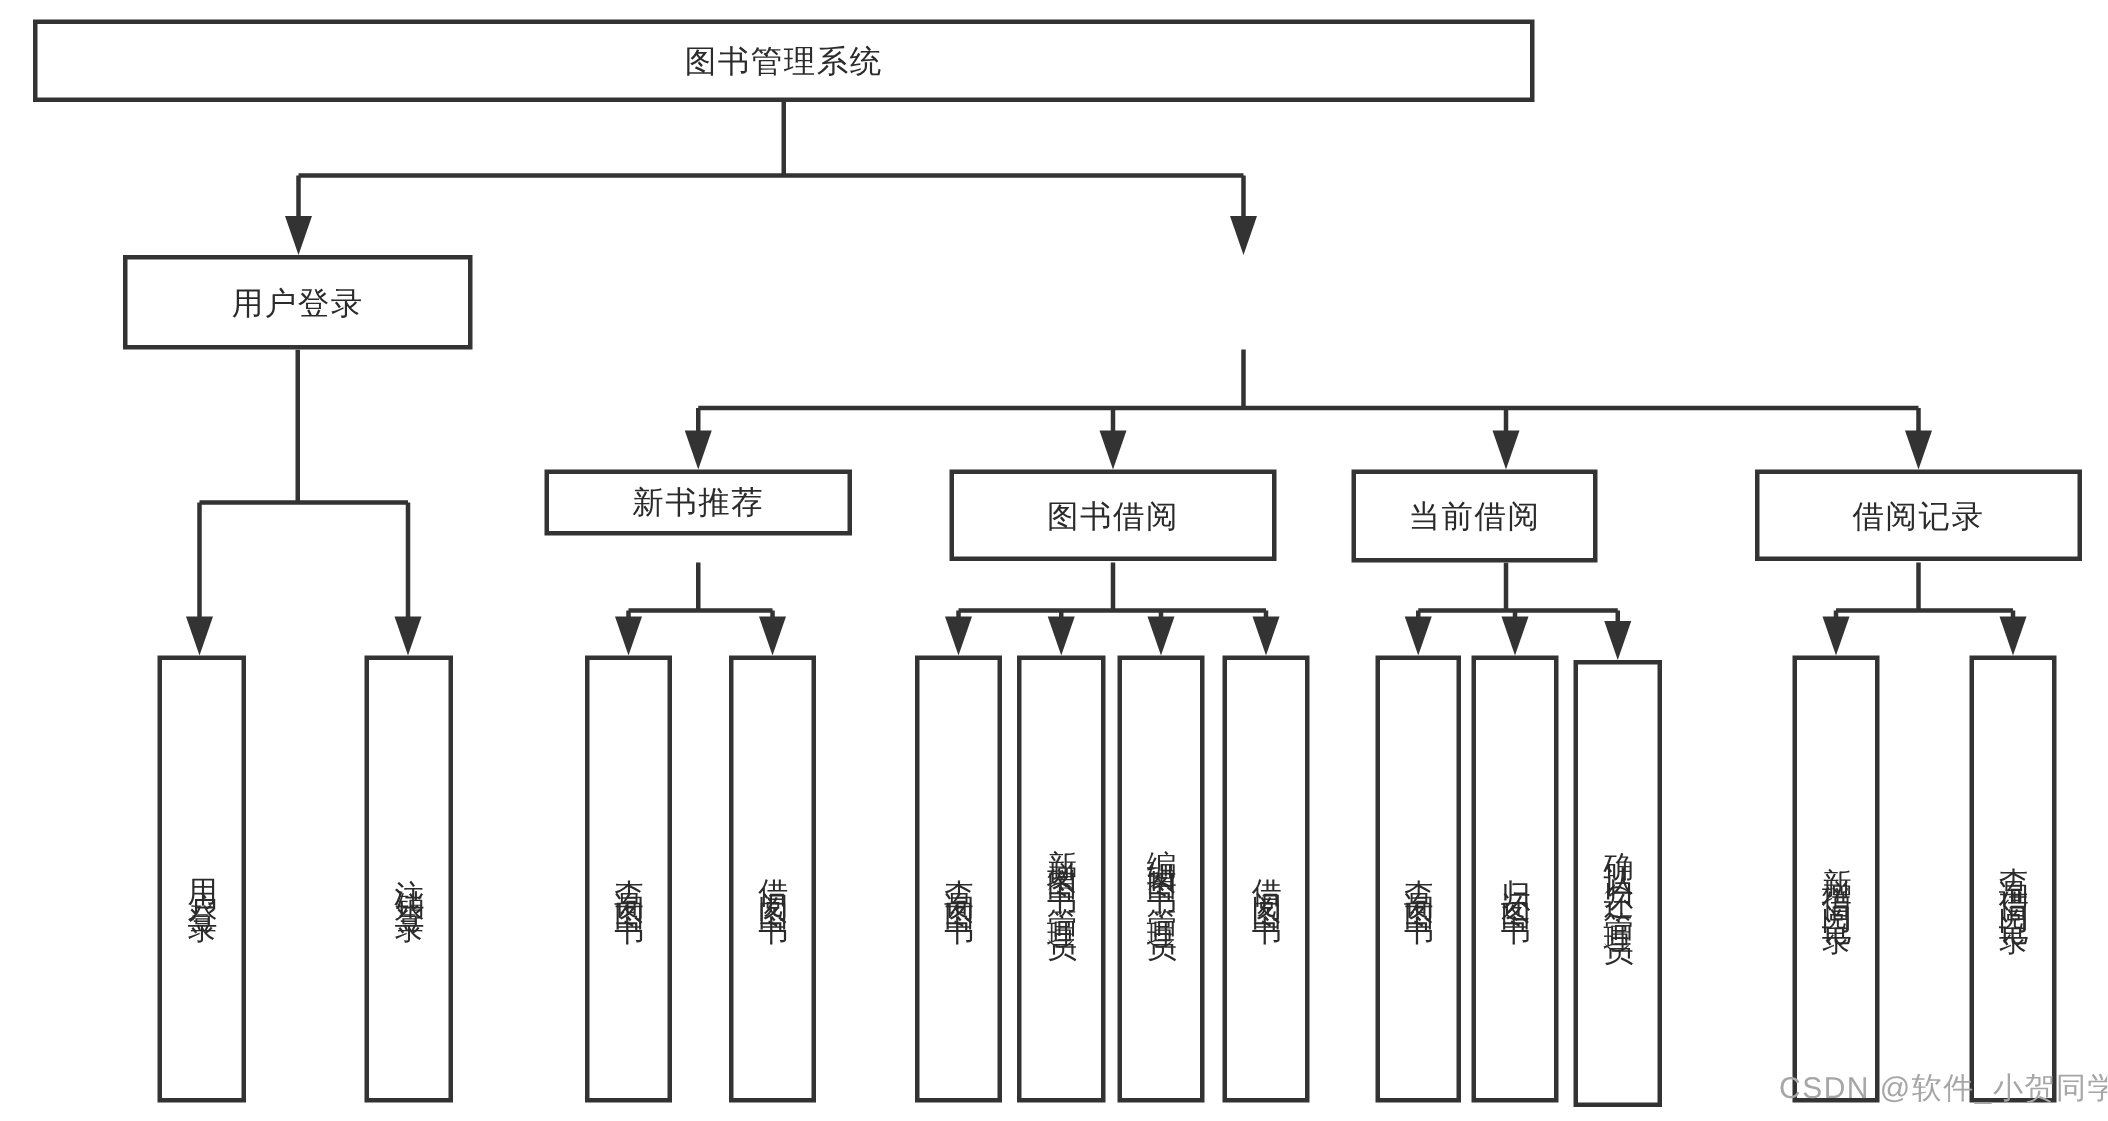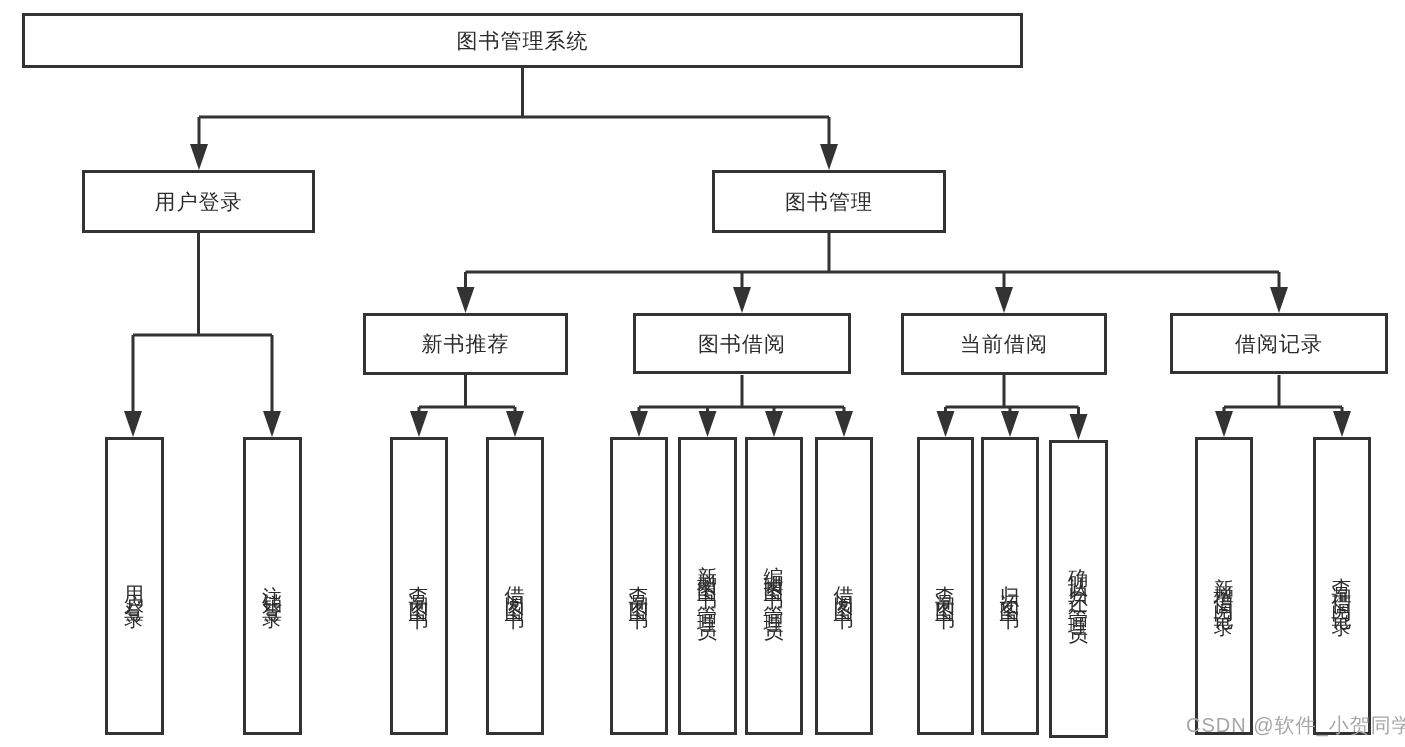--- a/index.html
+++ b/index.html
@@ -45,23 +45,23 @@
     left:1186px;top:712px;
     font-size:20px;
     color:var(--watermark);
     letter-spacing:1px;
     white-space:nowrap;
   }
   
   #n-root          {left:22px;  top:13px;  width:1001px;height:55px;}
   #n-user-login    {left:82px;  top:170px; width:233px; height:63px;}
   #n-book-mgmt     {left:712px; top:170px; width:234px; height:63px;}
-  #n-new-book      {left:363px; top:313px; width:205px; height:62px;}
+  #n-new-book      {left:363px; top:313px; width:205px; height:44px;}
   #n-book-borrow   {left:633px; top:313px; width:218px; height:61px;text-align:center;}
-  #n-current-borrow{left:901px; top:313px; width:206px; height:62px;}
+  #n-current-borrow{left:901px; top:313px; width:164px; height:62px;}
   #n-borrow-record {left:1170px;top:313px; width:218px; height:61px;}
   #l-user-login    {left:105px; top:437px; width:59px;height:298px;}
   #l-logout        {left:243px; top:437px; width:59px;height:298px;}
   #l-nb-query      {left:390px; top:437px; width:58px;height:298px;}
   #l-nb-borrow     {left:486px; top:437px; width:58px;height:298px;}
   #l-bb-query      {left:610px; top:437px; width:58px;height:298px;}
   #l-bb-add        {left:678px; top:437px; width:59px;height:298px;}
   #l-bb-edit       {left:745px; top:437px; width:58px;height:298px;}
   #l-bb-borrow     {left:815px; top:437px; width:58px;height:298px;}
   #l-cb-query      {left:917px; top:437px; width:57px;height:298px;}
@@ -125,23 +125,20 @@
     </g>
   </svg>
 
   <div class="node h-node" id="n-root">
     <span>图书管理系统</span>
   </div>
 
   <div class="node h-node" id="n-user-login">
     <span>用户登录</span>
   </div>
-  <div class="node h-node" id="n-book-mgmt">
-    <span>图书管理</span>
-  </div>
 
   <div class="node h-node" id="n-new-book">
     <span>新书推荐</span>
   </div>
   <div class="node h-node" id="n-book-borrow">
     <span>图书借阅</span>
   </div>
   <div class="node h-node" id="n-current-borrow">
     <span>当前借阅</span>
   </div>

